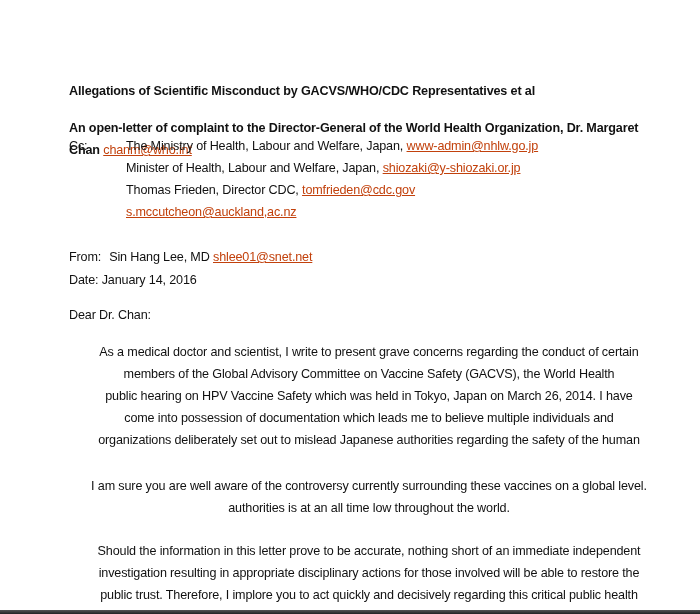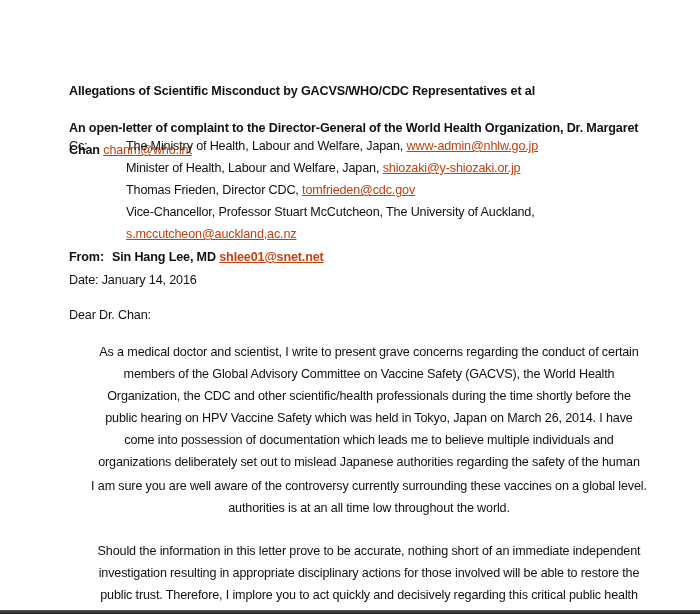--- a/index.html
+++ b/index.html
@@ -24,21 +24,21 @@
       font-size: 12.6px; line-height: 22px;
       letter-spacing: -0.15px;
     }
     .title { position: absolute; top: 80px; left: 0; font-weight: bold; white-space: nowrap; }
     .subtitle { position: absolute; top: 117px; left: 0; font-weight: bold; width: 600px; line-height: 22px; }
     .cc-block { position: absolute; top: 135px; left: 0; width: 600px; }
     .cc-label { position: absolute; left: 0; top: 0; }
     .cc-lines { position: absolute; left: 41px; top: 0; width: 560px; }
     .cc-line { height: 22px; white-space: nowrap; margin-left: 16px; }
     a.link { color: #c2410c; text-decoration: underline; }
-    .from { position: absolute; top: 246px; left: 0; white-space: nowrap; font-weight: bold; }
+    .from { position: absolute; top: 246px; left: 0; white-space: nowrap; }
     .date { position: absolute; top: 269px; left: 0; white-space: nowrap; }
     .greeting { position: absolute; top: 304px; left: 0; white-space: nowrap; }
     .para { position: absolute; left: 0; width: 600px; }
     .p1 { top: 341px; }
     .p2 { top: 475px; }
     .p3 { top: 540px; }
     .pline { height: 22px; white-space: nowrap; text-align: center; }
     .spacer { display: inline-block; width: 8px; }
   </style>
 </head>
@@ -53,37 +53,35 @@
       <div>An open-letter of complaint to the Director-General of the World Health Organization, Dr. Margaret</div>
       <div><span>Chan </span><a class="link" href="#" style="font-weight:normal">chanm@who.int</a></div>
     </div>
 
     <div class="cc-block" style="top:135px">
       <div class="cc-label">Cc:</div>
       <div class="cc-lines">
         <div class="cc-line"><span>The Ministry of Health, Labour and Welfare, Japan, </span><a class="link" href="#">www-admin@nhlw.go.jp</a></div>
         <div class="cc-line"><span>Minister of Health, Labour and Welfare, Japan, </span><a class="link" href="#">shiozaki@y-shiozaki.or.jp</a></div>
         <div class="cc-line"><span>Thomas Frieden, Director CDC, </span><a class="link" href="#">tomfrieden@cdc.gov</a></div>
-        <div class="cc-line"><span>Vice-Chancellor, Professor Stuart McCutcheon, The University of Auckland,</span></div>
         <div class="cc-line"><a class="link" href="#">s.mccutcheon@auckland,ac.nz</a></div>
       </div>
     </div>
 
     <div class="from">
       <span>From:</span><span class="spacer"></span><span>Sin Hang Lee, MD </span><a class="link" href="#">shlee01@snet.net</a>
     </div>
 
     <div class="date">Date: January 14, 2016</div>
 
     <div class="greeting">Dear Dr. Chan:</div>
 
     <div class="para p1">
       <div class="pline">As a medical doctor and scientist, I write to present grave concerns regarding the conduct of certain</div>
       <div class="pline">members of the Global Advisory Committee on Vaccine Safety (GACVS), the World Health</div>
-      <div class="pline">Organization, the CDC and other scientific/health professionals during the time shortly before the</div>
       <div class="pline">public hearing on HPV Vaccine Safety which was held in Tokyo, Japan on March 26, 2014.  I have</div>
       <div class="pline">come into possession of documentation which leads me to believe multiple individuals and</div>
       <div class="pline">organizations deliberately set out to mislead Japanese authorities regarding the safety of the human</div>
     </div>
 
     <div class="para p2">
       <div class="pline">I am sure you are well aware of the controversy currently surrounding these vaccines on a global level.</div>
       <div class="pline">authorities is at an all time low throughout the world.</div>
     </div>
 

